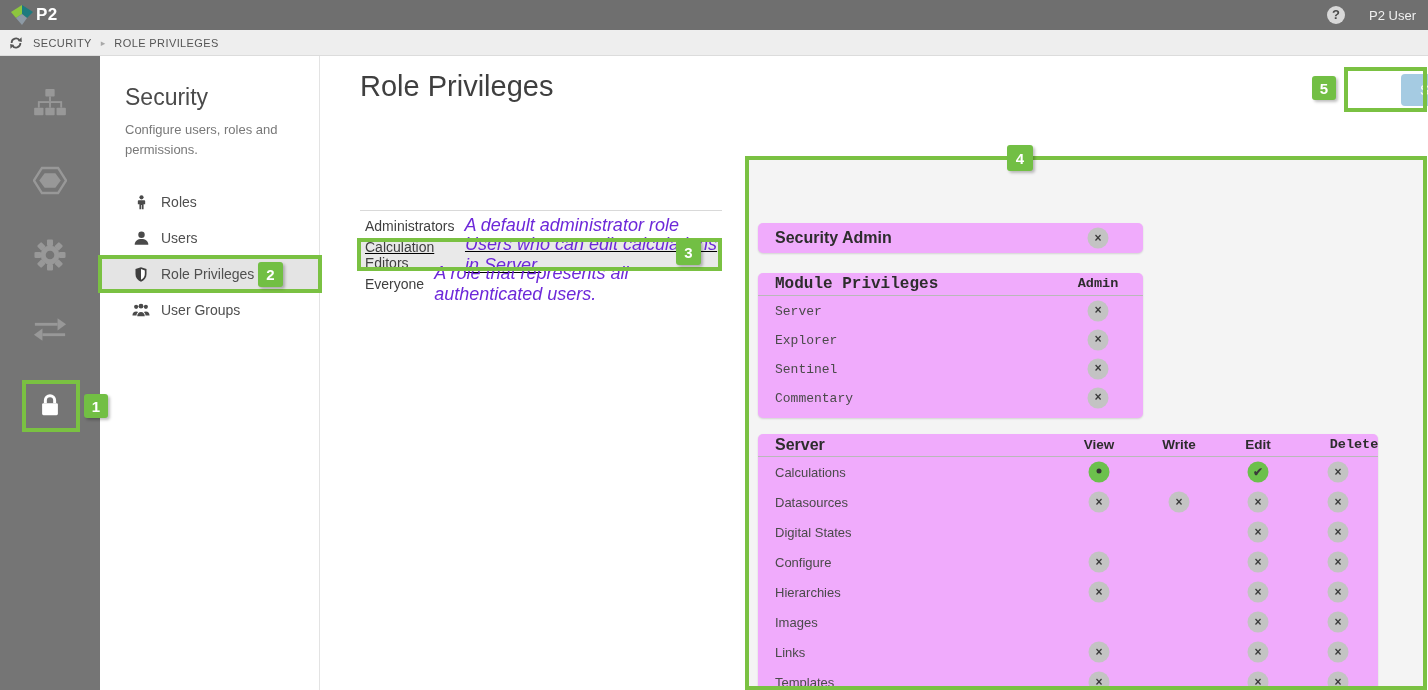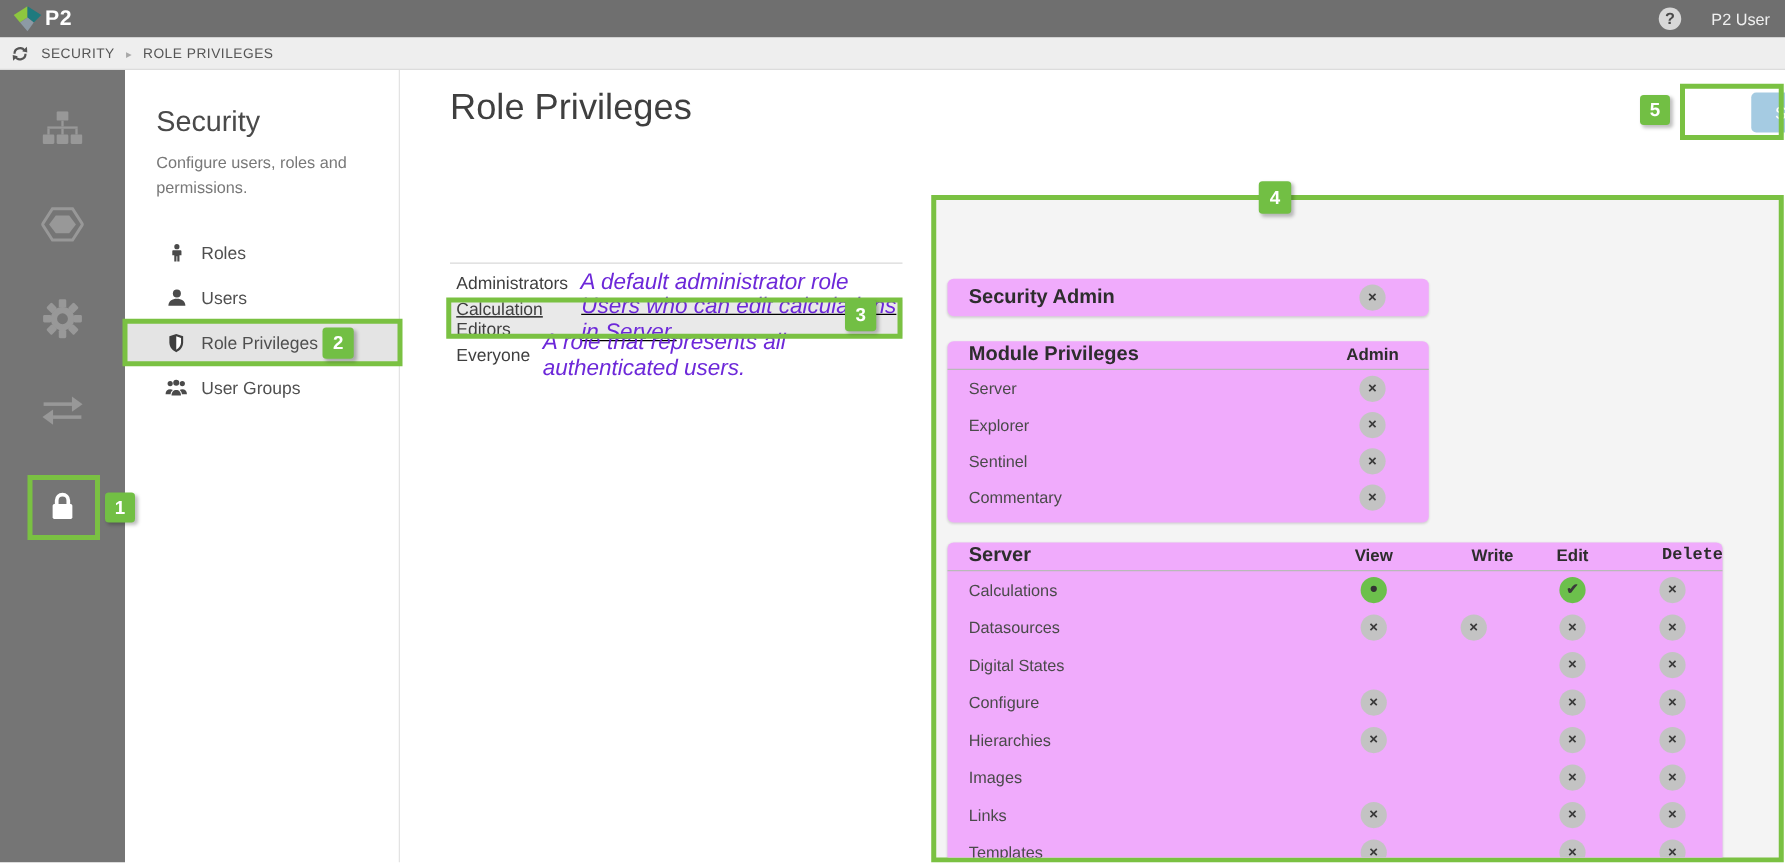--- a/index.html
+++ b/index.html
@@ -54,21 +54,21 @@
   .role-name { font-size:14px; color:#3f3f3f; }
   .role-desc { font-size:18px; font-style:italic; color:#6d28d9; margin-left:10px; }
   .save-btn { position:absolute; left:1081px; top:18px; width:70px; height:32px; background:#a5cbe2; border:none; border-radius:4px; color:#fff; font-size:14px; font-family:"Liberation Sans",sans-serif; cursor:pointer; }
 
   
   .priv-panel { position:absolute; left:425px; top:100px; width:682px; height:534px; background:#f4f4f4; border:4px solid #7ac142; overflow:hidden; }
   .card { position:absolute; background:#f0abfc; border-radius:5px; box-shadow:0 1px 2px rgba(0,0,0,.14);margin-top:48px; }
   .card-role { left:9px; top:15px; width:385px; height:30px; }
   .card-role .card-title { line-height:30px; }
   .card-title { font-size:16px; font-weight:bold; color:#2d2d2d; padding-left:17px; }
-  .card-mod { left:9px; top:65px; width:385px; height:145px; }
+  .card-mod { left:9px; top:65px; width:385px; height:145px;font-family:Liberation Mono, monospace; }
   .card-srv { left:9px; top:226px; width:620px; height:300px; }
   .thead { position:relative; height:23px; border-bottom:1px solid #b9b9b9; }
   .thead .card-title { line-height:22px; }
   .col-h { position:absolute; top:0; transform:translateX(-50%); font-size:13.5px; font-weight:bold; color:#2d2d2d; line-height:22px; }
   .trows { position:relative; }
   .trow { position:relative; height:29px; }
   .trow.h30 { height:30px; }
   .rlabel { position:absolute; left:17px; top:50%; transform:translateY(-50%); font-size:13px; color:#4a4a4a; }
   .priv { position:absolute; top:50%; transform:translate(-50%,-50%); width:21px; height:21px; border-radius:50%; background:#c3c3c3; color:#3a3a3a; font-size:12px; font-weight:bold; text-align:center; line-height:21px; cursor:pointer; }
   .priv.allow,.priv.partial { background:#6cc04c; }
@@ -271,21 +271,21 @@
                 <span class="rlabel">Commentary</span>
                 <span class="priv deny" style="left: 340px;">×</span>
               </div>
             </div>
         </div>
 
         <div class="card card-srv">
           <div class="thead">
             <div class="card-title">Server</div>
           <span class="col-h" style="left: 341px;">View</span>
-              <span class="col-h" style="left: 436px;">Write</span>
+              <span class="col-h" style="left: 421px;">Write</span>
               <span class="col-h" style="left: 500px;">Edit</span>
               <span class="col-h" style="left: 596px; font-family: Liberation Mono, monospace;">Delete</span>
             </div>
           <div class="trows">
               <div class="trow h30">
                 <span class="rlabel">Calculations</span>
                 <span class="priv partial" style="left: 341px;"><span class="dot"></span></span>
                 <span class="priv allow" style="left: 500px;">✔</span>
                 <span class="priv deny" style="left: 580px;">×</span>
               </div>

